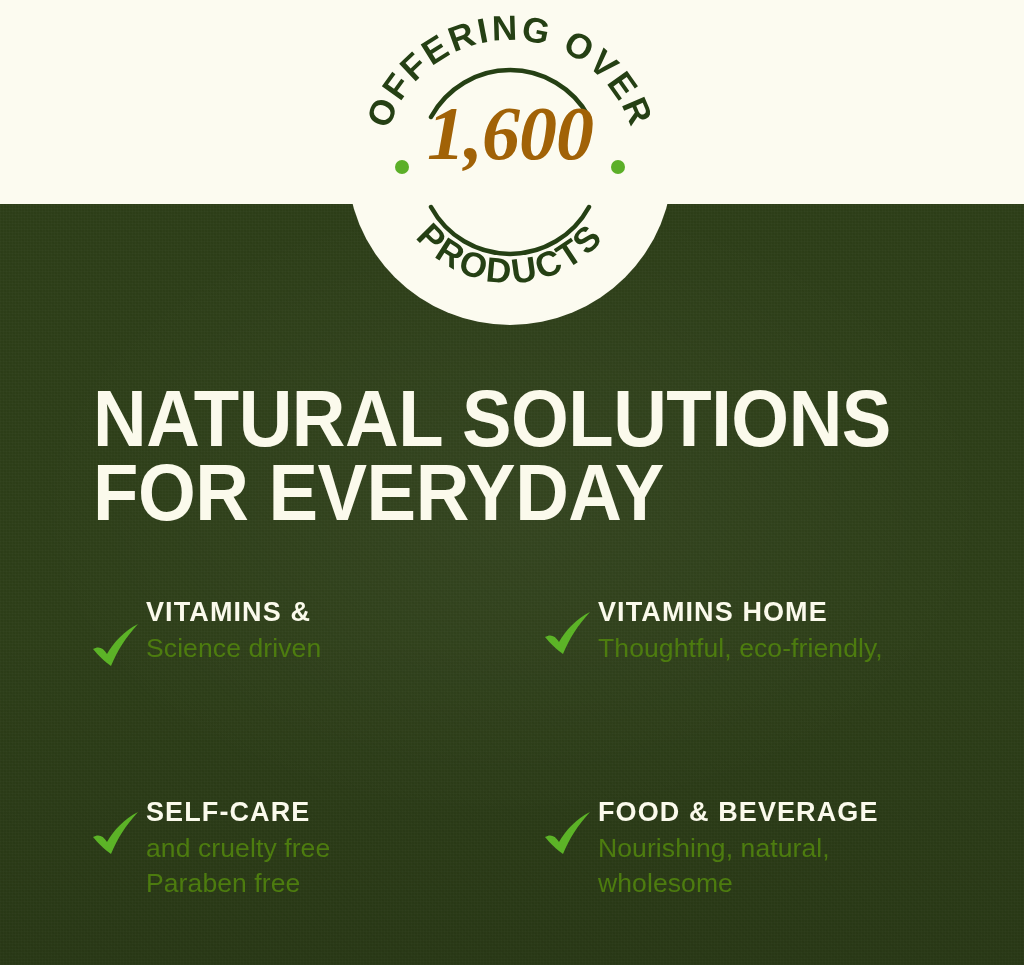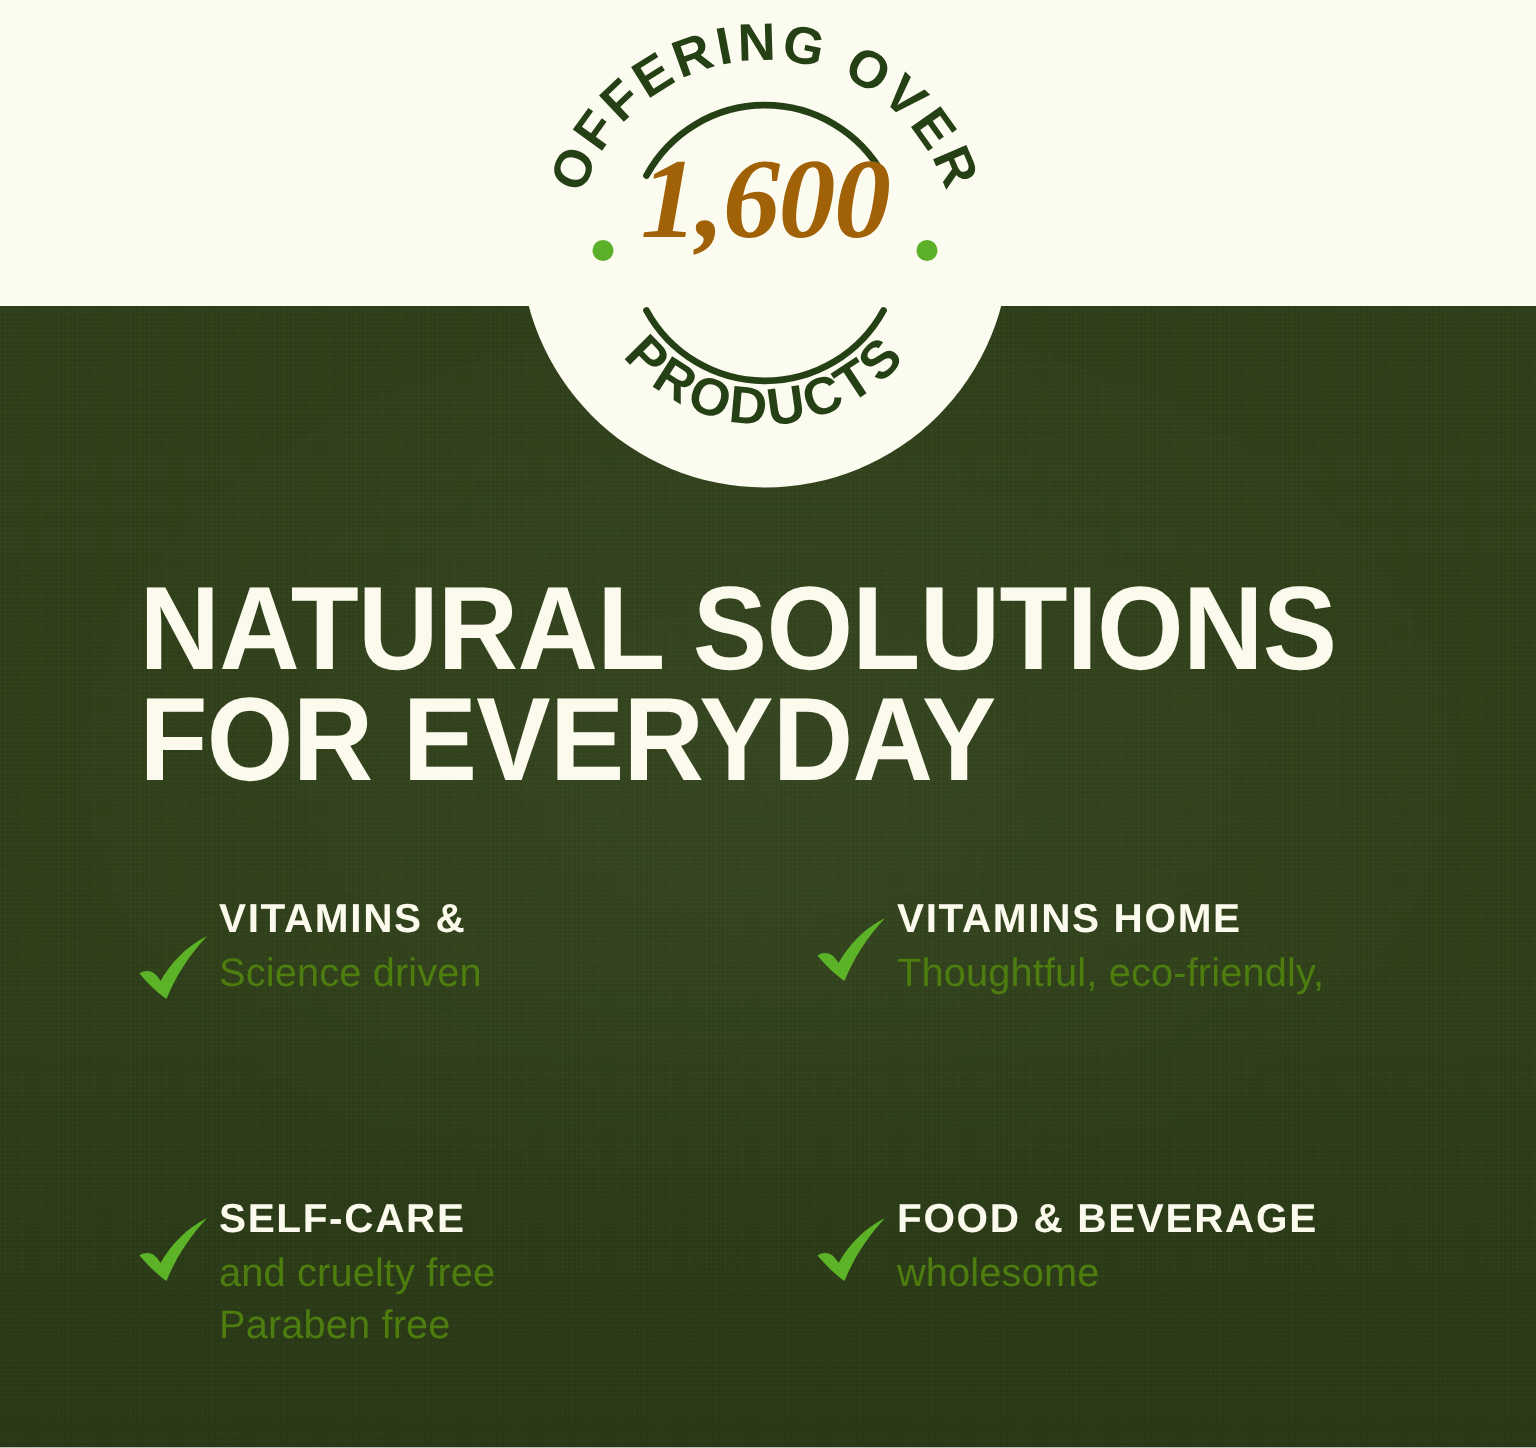--- a/index.html
+++ b/index.html
@@ -281,19 +281,20 @@
 
     <div class="feature tight">
       <div class="feature-check">
         <svg viewBox="0 0 58 58">
           <path d="M 5 31 C 10 28 15 29 19 36 C 26 24 36 13 50 6 C 38 19 29 33 23 48 C 17 44 10 37 5 31 Z" fill="#5CB327"></path>
         </svg>
       </div>
       <div class="feature-body">
         <div class="feature-title">FOOD &amp; BEVERAGE</div>
         <div class="feature-desc">
+          <span>Nourishing, natural,</span>
           <span>wholesome</span>
         </div>
       </div>
     </div>
 
   </div>
 </div>
 
 </body></html>

